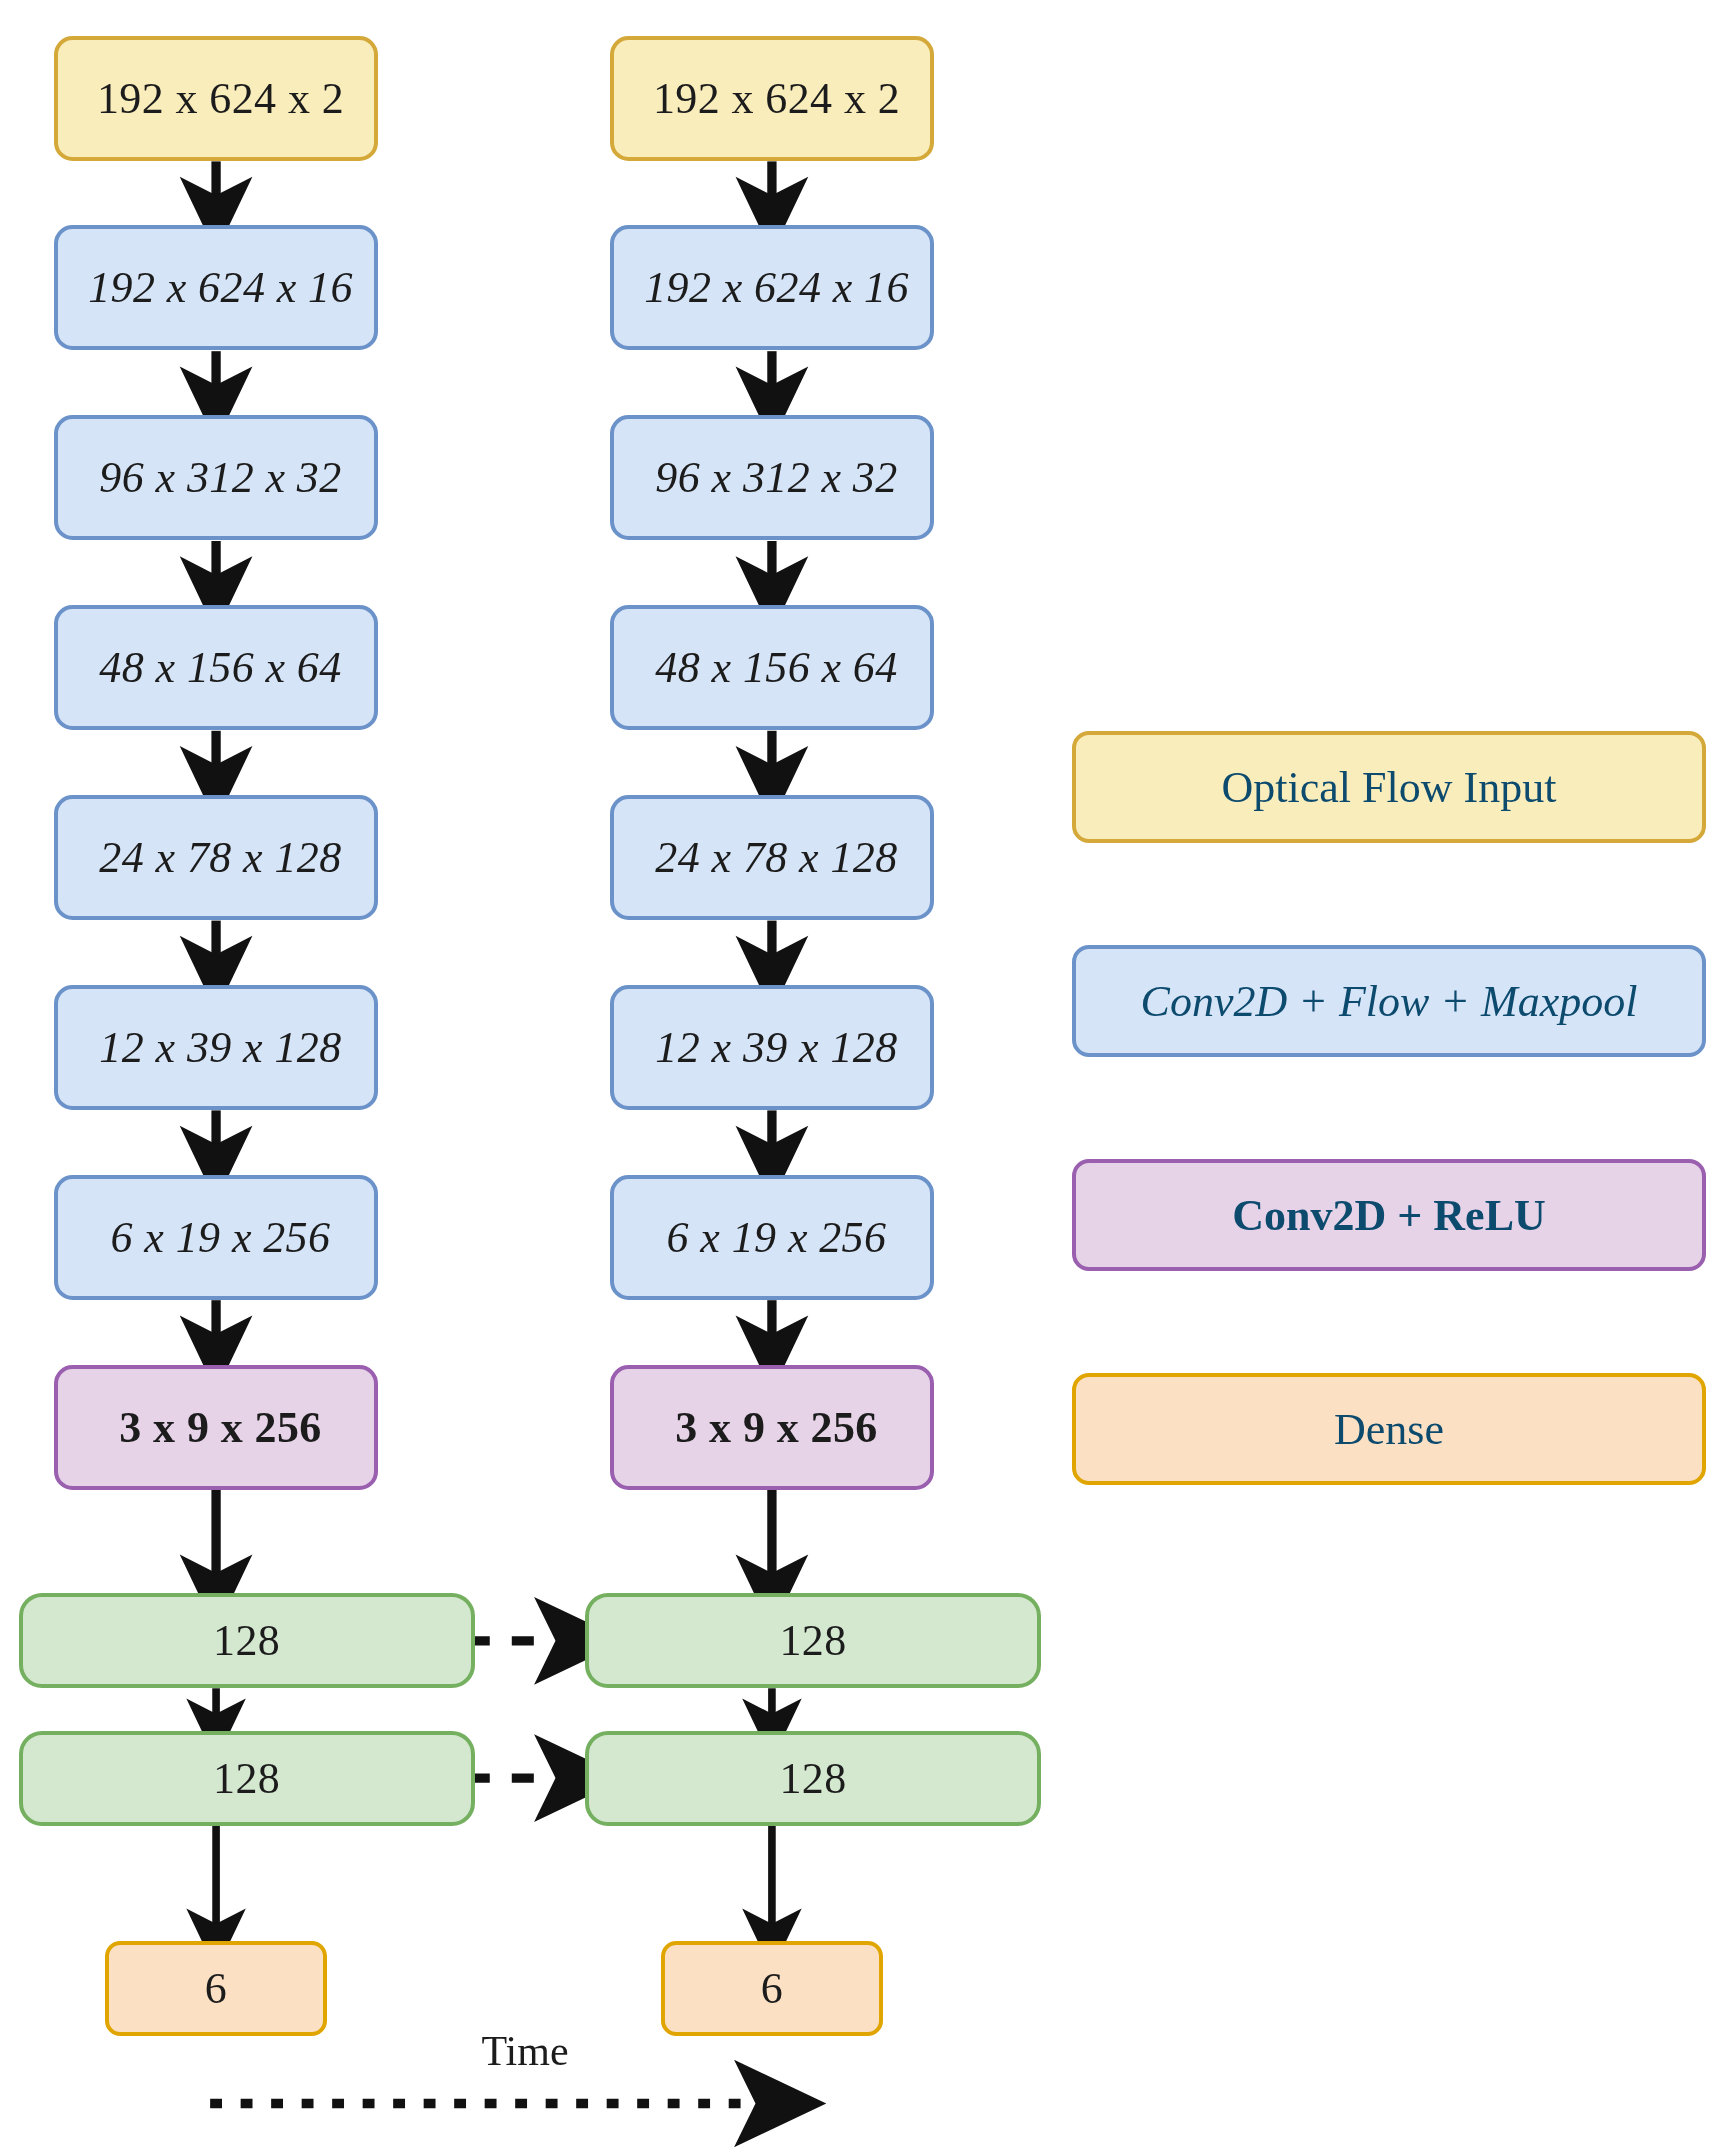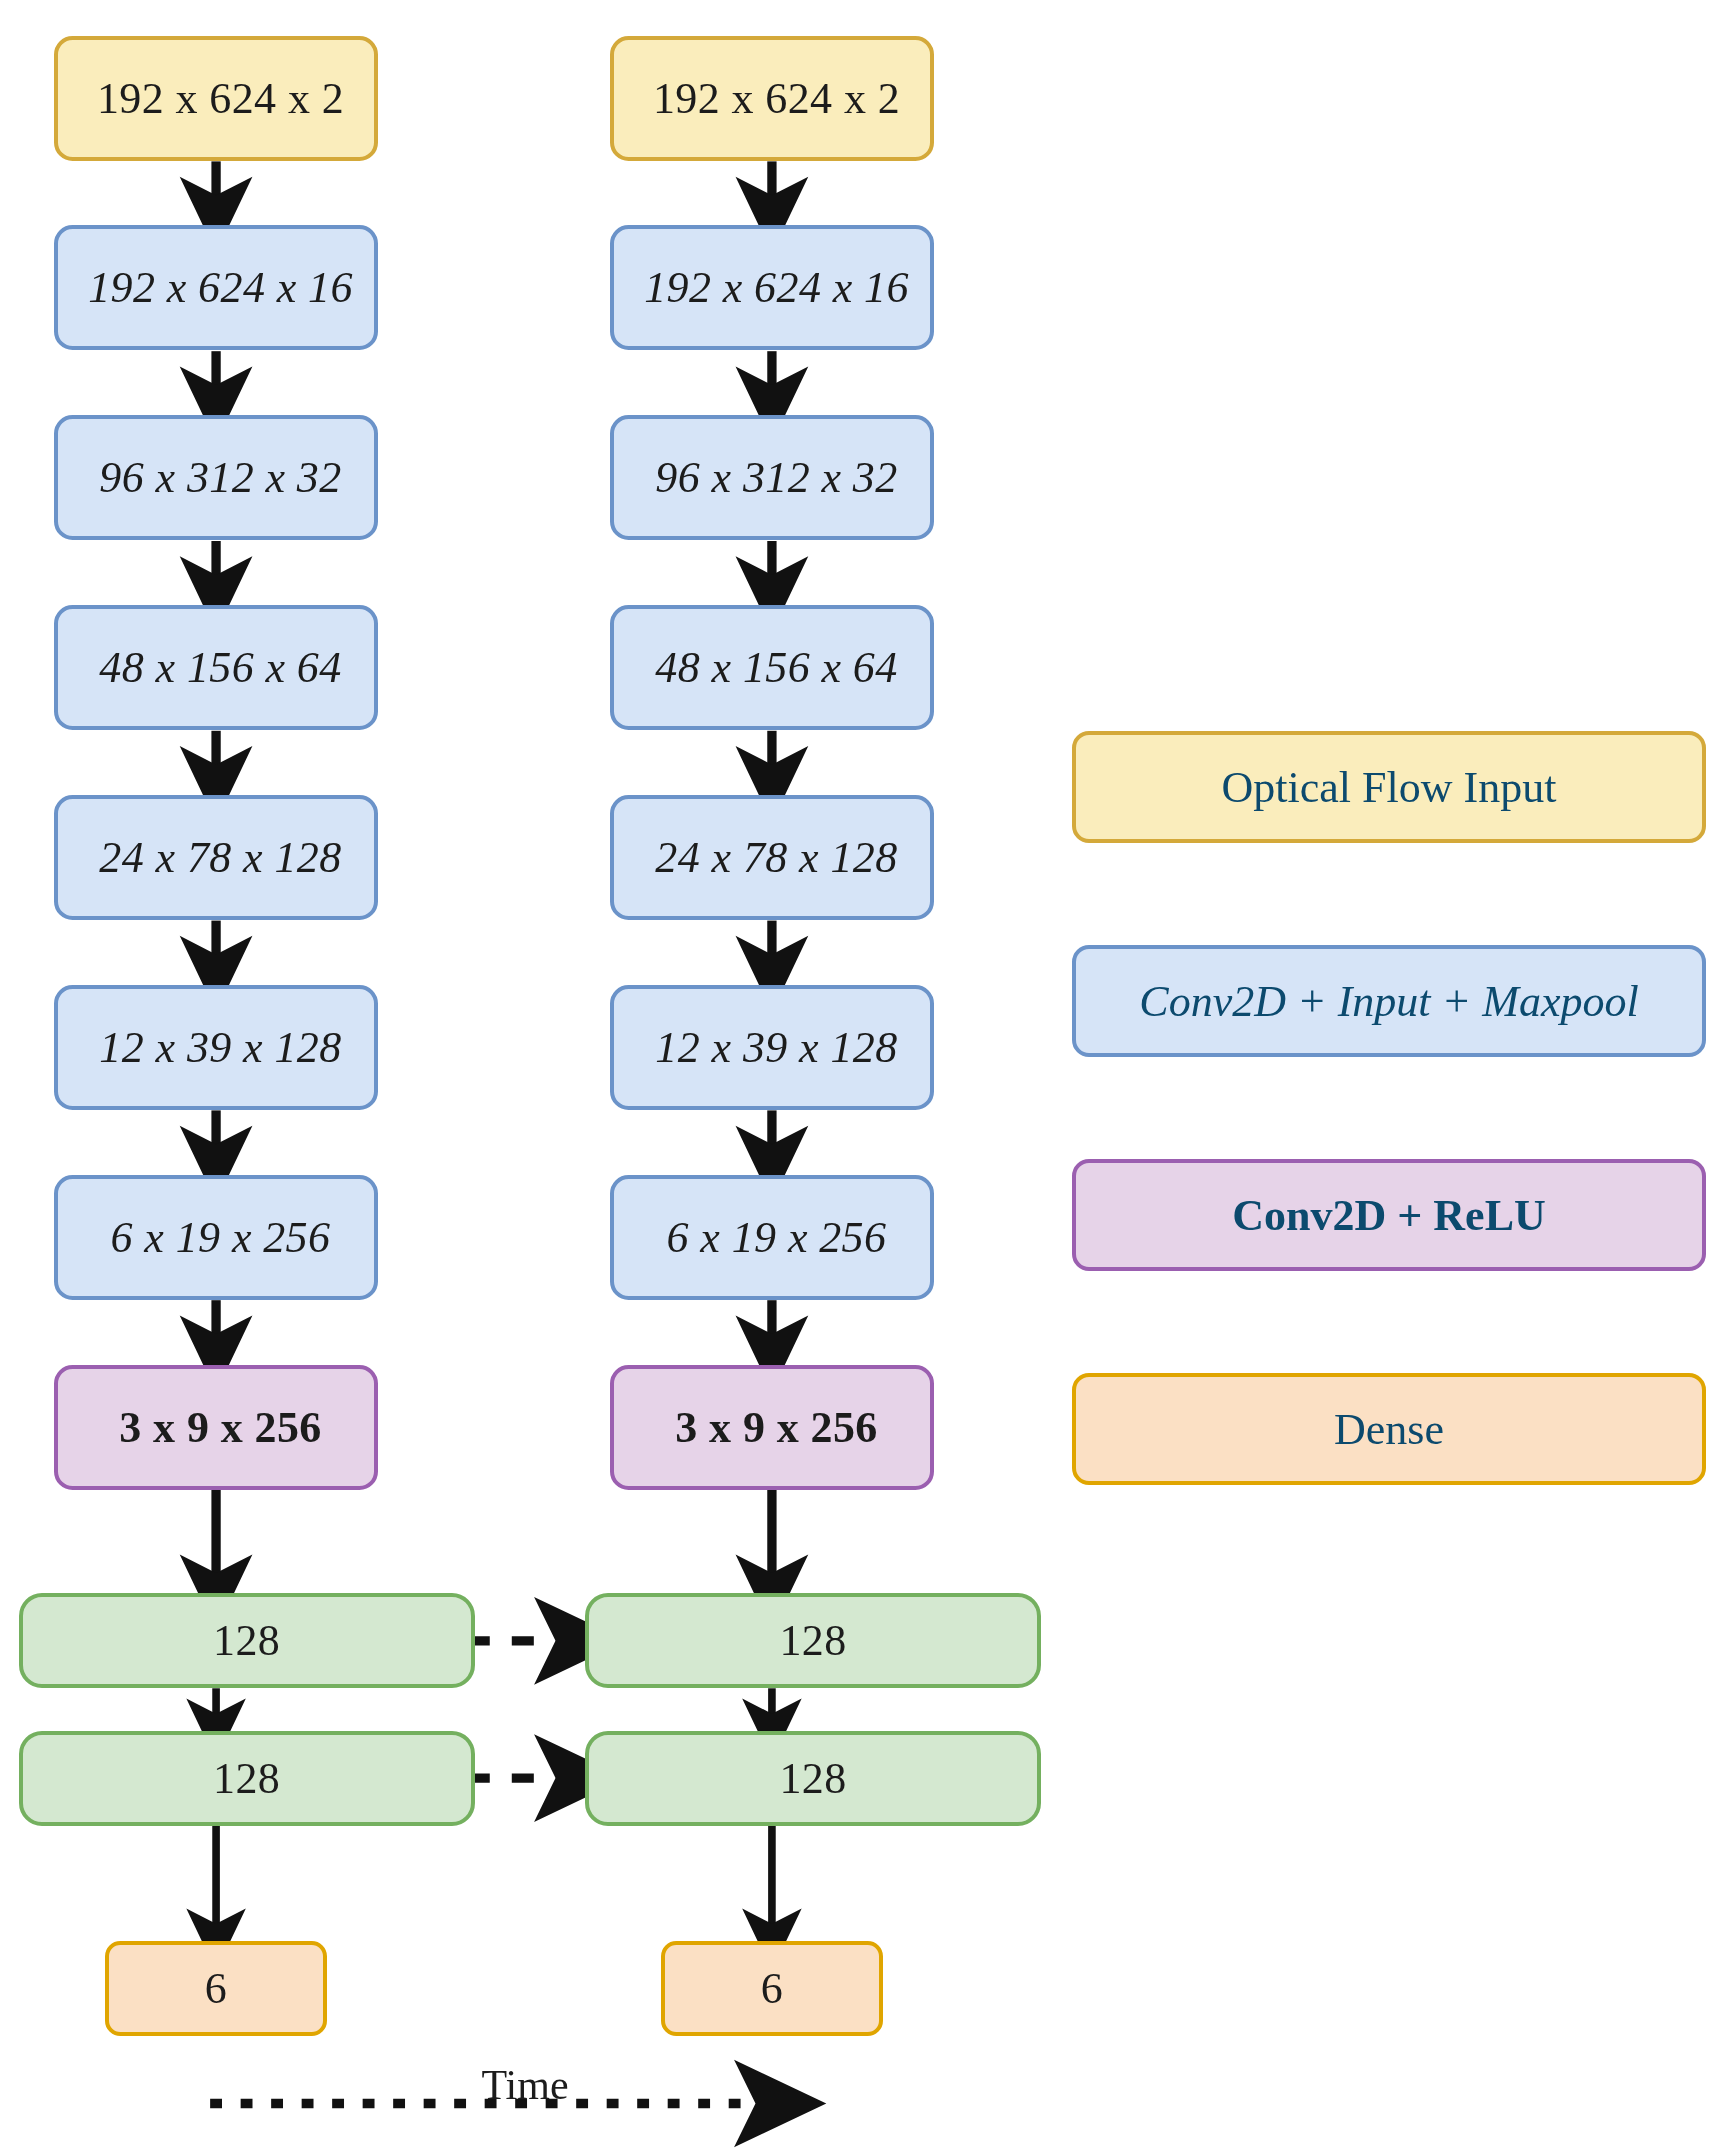--- a/index.html
+++ b/index.html
@@ -92,21 +92,20 @@
 
   
   #time-label {
     position: absolute;
     left: 432px;
     top: 2027px;
     width: 186px;
     text-align: center;
     font-size: 42px;
     color: #1c1c1c;
-    margin-top: 34px;
   }
 </style>
 </head>
 <body>
 
 <div id="diagram">
 
   <svg id="edges" viewBox="0 0 2024 2540" xmlns="http://www.w3.org/2000/svg">
     <defs>
       <marker id="ah" markerWidth="9" markerHeight="9" refX="4.2" refY="4.5" orient="auto" markerUnits="strokeWidth">
@@ -182,21 +181,21 @@
     <div class="node col-node t-convmp" style="top:985px">12 x 39 x 128</div>
     <div class="node col-node t-convmp" style="top:1175px">6 x 19 x 256</div>
     <div class="node col-node t-conv" style="top:1365px">3 x 9 x 256</div>
     <div class="node col-lstm t-lstm" style="top:1593px">128</div>
     <div class="node col-lstm t-lstm" style="top:1731px">128</div>
     <div class="node col-dense t-dense" style="top:1941px">6</div>
   </div>
 
   <div id="legend">
     <div class="legend-item t-input">Optical Flow Input</div>
-    <div class="legend-item t-convmp">Conv2D + Input + Maxpool</div>
+    <div class="legend-item t-convmp">Conv2D + Flow + Maxpool</div>
     <div class="legend-item t-conv">Conv2D + ReLU</div>
     <div class="legend-item t-dense">Dense</div>
   </div>
 
   <div id="time-label">Time</div>
 
 </div>
 
 
 </body></html>

